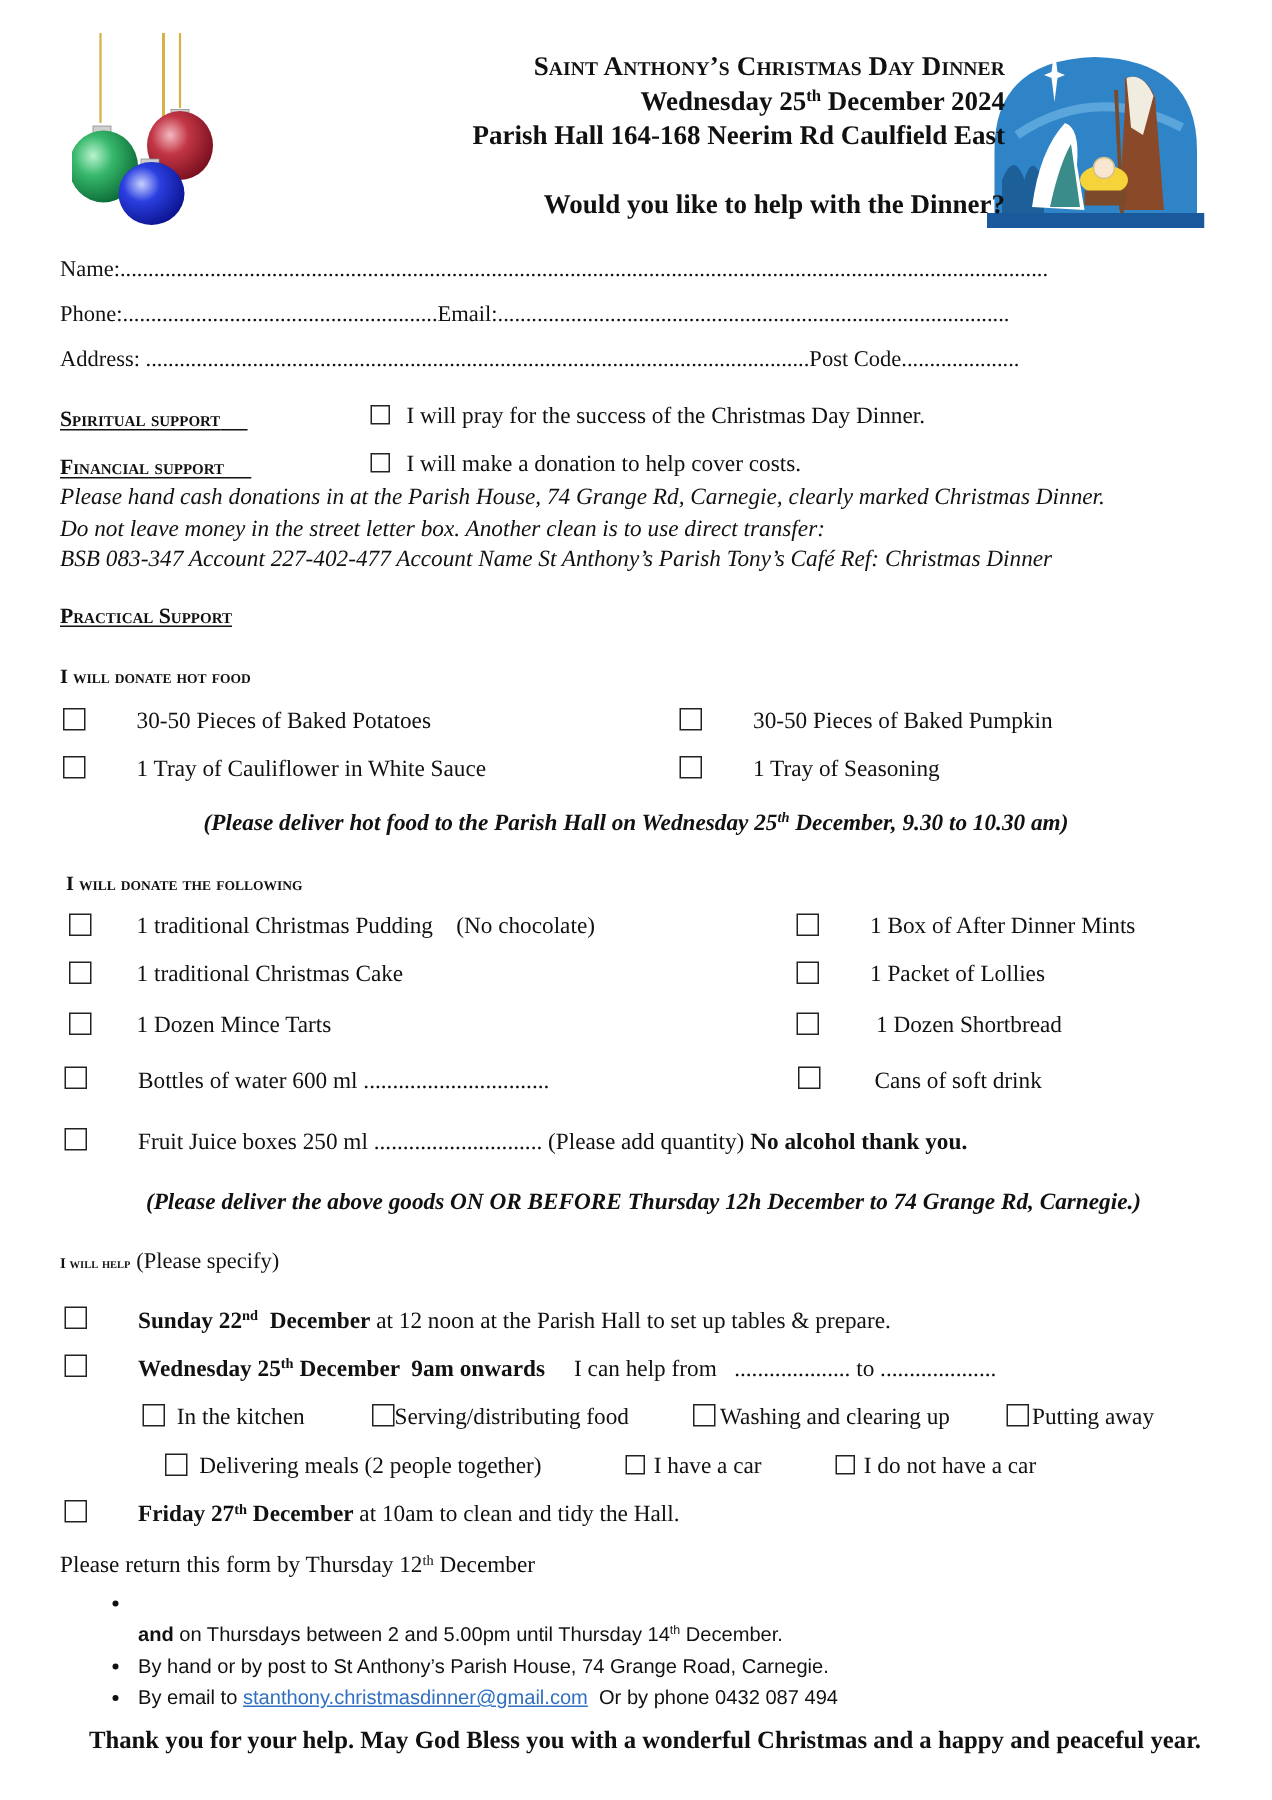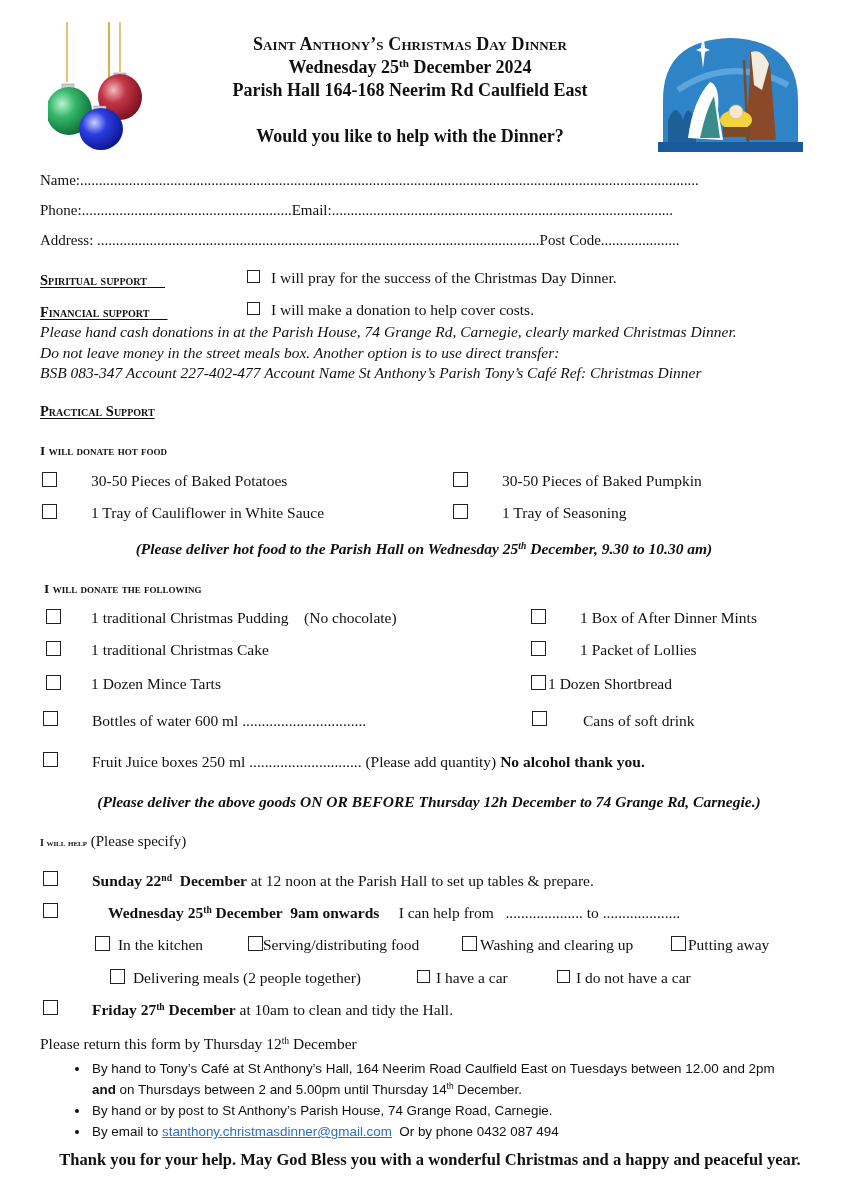--- a/index.html
+++ b/index.html
@@ -2,21 +2,21 @@
 <html><head>
 <meta charset="utf-8">
 <style>
   html, body { margin:0; padding:0; background:#ffffff; }
   body { width:848px; height:1200px; position:relative; overflow:hidden;
          font-family:"Liberation Serif", serif; color:#111; }
   .abs { position:absolute; }
   sup { font-size:0.62em; line-height:0; vertical-align:0.55em;margin-top:36px; }
 
   
-  .hdr { left:150px; width:520px; text-align:center; font-weight:bold; }
+  .hdr { left:150px; width:520px; text-align:right; font-weight:bold; }
   .hdr-title { top:34px; font-size:18px; font-variant:small-caps; letter-spacing:0.1px; }
   .hdr-date { top:57px; font-size:18px; }
   .hdr-place { top:80px; font-size:18px; }
   .hdr-q { top:126px; font-size:18px; }
 
   
   .field { left:40px; font-size:15px; white-space:nowrap; }
 
   
   .sc { font-variant:small-caps; font-weight:bold; font-size:14.5px; }
@@ -91,21 +91,21 @@
 <div class="abs field" style="top:232px"><span>Address:</span><span> ......................................................................................................................</span><span>Post Code</span><span>.....................</span></div>
 
 <div class="abs sc ul" style="left:40px;top:272px"><span>Spiritual support</span>&nbsp;&nbsp;&nbsp;&nbsp;&nbsp;</div>
 <span class="abs cb" style="left:247px;top:270px"></span>
 <div class="abs txt" style="left:271px;top:269px">I will pray for the success of the Christmas Day Dinner.</div>
 
 <div class="abs sc ul" style="left:40px;top:304px"><span>Financial support</span>&nbsp;&nbsp;&nbsp;&nbsp;&nbsp;</div>
 <span class="abs cb" style="left:247px;top:302px"></span>
 <div class="abs txt" style="left:271px;top:301px">I will make a donation to help cover costs.</div>
 <div class="abs ital" style="left:40px;top:323px">Please hand cash donations in at the Parish House, 74 Grange Rd, Carnegie, clearly marked Christmas Dinner.</div>
-<div class="abs ital" style="left:40px;top:344px">Do not leave money in the street meals box.  Another option is to use direct transfer:</div>
+<div class="abs ital" style="left:40px;top:344px">Do not leave money in the street letter box.  Another clean is to use direct transfer:</div>
 <div class="abs ital" style="left:40px;top:364px">BSB 083-347 Account 227-402-477 Account Name St Anthony’s Parish Tony’s Café   Ref: Christmas Dinner</div>
 
 <div class="abs sc ul" style="left:40px;top:403px">Practical Support</div>
 <div class="abs sc" style="left:40px;top:443px;font-size:13.5px">I will donate hot food</div>
 
 <span class="cbw" style="left:42px;top:472px"></span>
 <div class="abs txt" style="left:91px;top:472px">30-50 Pieces of  Baked Potatoes</div>
 <span class="cbw" style="left:453px;top:472px"></span>
 <div class="abs txt" style="left:502px;top:472px">30-50 Pieces of Baked Pumpkin</div>
 <span class="cbw" style="left:42px;top:504px"></span>
@@ -123,39 +123,39 @@
 <div class="abs txt" style="left:580px;top:609px">1 Box of After Dinner Mints</div>
 
 <span class="cbw" style="left:46px;top:641px"></span>
 <div class="abs txt" style="left:91px;top:641px">1 traditional Christmas Cake</div>
 <span class="cbw" style="left:531px;top:641px"></span>
 <div class="abs txt" style="left:580px;top:641px">1 Packet of Lollies</div>
 
 <span class="cbw" style="left:46px;top:675px"></span>
 <div class="abs txt" style="left:91px;top:675px">1 Dozen Mince Tarts</div>
 <span class="cbw" style="left:531px;top:675px"></span>
-<div class="abs txt" style="left:548px;top:675px">1 Dozen Shortbread</div>
+<div class="abs txt" style="left:584px;top:675px">1 Dozen Shortbread</div>
 
 <span class="cbw" style="left:43px;top:711px"></span>
 <div class="abs txt" style="left:92px;top:712px">Bottles of water 600 ml ................................</div>
 <span class="cbw" style="left:532px;top:711px"></span>
 <div class="abs txt" style="left:583px;top:712px">Cans of soft drink</div>
 
 <span class="cbw" style="left:43px;top:752px"></span>
 <div class="abs txt" style="left:92px;top:753px"><span>Fruit Juice boxes 250 ml ............................. (Please add quantity) </span><b>No alcohol thank you.</b></div>
 
 <div class="abs boldital" style="left:0;width:858px;text-align:center;top:793px">(Please deliver the above goods ON OR BEFORE  Thursday 12h December to 74 Grange Rd, Carnegie.)</div>
 
 <div class="abs" style="left:40px;top:833px;font-size:15px"><span class="sc" style="font-size:10px">I will help</span><span> (Please specify)</span></div>
 
 <span class="cbw" style="left:43px;top:871px"></span>
 <div class="abs txt" style="left:92px;top:872px;white-space:pre"><b>Sunday 22</b><b><sup>nd</sup></b><b>  December</b><span> at 12 noon at the Parish Hall to set up tables &amp; prepare.</span></div>
 
 <span class="cbw" style="left:43px;top:903px"></span>
-<div class="abs txt" style="left:108px;top:904px;white-space:pre"><b>Wednesday 25</b><b><sup>th</sup></b><b> December  9am onwards</b><span>     I can help from   .................... to ....................</span></div>
+<div class="abs txt" style="left:92px;top:904px;white-space:pre"><b>Wednesday 25</b><b><sup>th</sup></b><b> December  9am onwards</b><span>     I can help from   .................... to ....................</span></div>
 
 <div class="abs txt" style="left:95px;top:936px;white-space:pre">
   <span class="cbw" style="position:absolute;left:0;top:0"></span>
   <span class="abs" style="left:19px;top:0"> In the kitchen</span>
   <span class="cbw" style="position:absolute;left:153px;top:0"></span>
   <span class="abs" style="left:168px;top:0">Serving/distributing food</span>
   <span class="cbw" style="position:absolute;left:367px;top:0"></span>
   <span class="abs" style="left:385px;top:0">Washing and clearing up</span>
   <span class="cbw" style="position:absolute;left:576px;top:0"></span>
   <span class="abs" style="left:593px;top:0">Putting away</span>
@@ -169,18 +169,18 @@
   <span class="cbw" style="position:absolute;left:447px;top:1px;width:13px;height:13px"></span>
   <span class="abs" style="left:462px;top:0"> I do not have a car</span>
 </div>
 
 <span class="cbw" style="left:43px;top:1000px"></span>
 <div class="abs txt" style="left:92px;top:1001px;white-space:pre"><b>Friday 27</b><b><sup>th</sup></b><b> December</b><span> at 10am to clean and tidy the Hall.</span></div>
 
 <div class="abs txt" style="left:40px;top:1035px"><span>Please return this form by Thursday 12</span><sup>th</sup><span> December</span></div>
 
 <ul class="abs bullets">
-  <li><span>By hand to Tony’s Café at St Anthony’s Hall, 164 Neerim Road Caulfield East on Tuesdays between 12.00 and 2pm</span><br><b>and</b><span> on Thursdays between 2 and 5.00pm until Thursday 14</span><sup>th</sup><span> December.</span></li>
+  <li><br><b>and</b><span> on Thursdays between 2 and 5.00pm until Thursday 14</span><sup>th</sup><span> December.</span></li>
   <li>By hand or by post to St Anthony’s Parish House, 74 Grange Road, Carnegie.</li>
   <li><span>By email to </span><span class="link">stanthony.christmasdinner@gmail.com</span><span style="white-space:pre">  Or by phone 0432 087 494</span></li>
 </ul>
 
 <div class="abs" style="left:0;width:860px;text-align:center;top:1150px;font-size:16.5px;font-weight:bold;white-space:nowrap">Thank you for your help.  May God Bless you with a wonderful Christmas and a happy and peaceful year.</div>
 
 </body></html>

